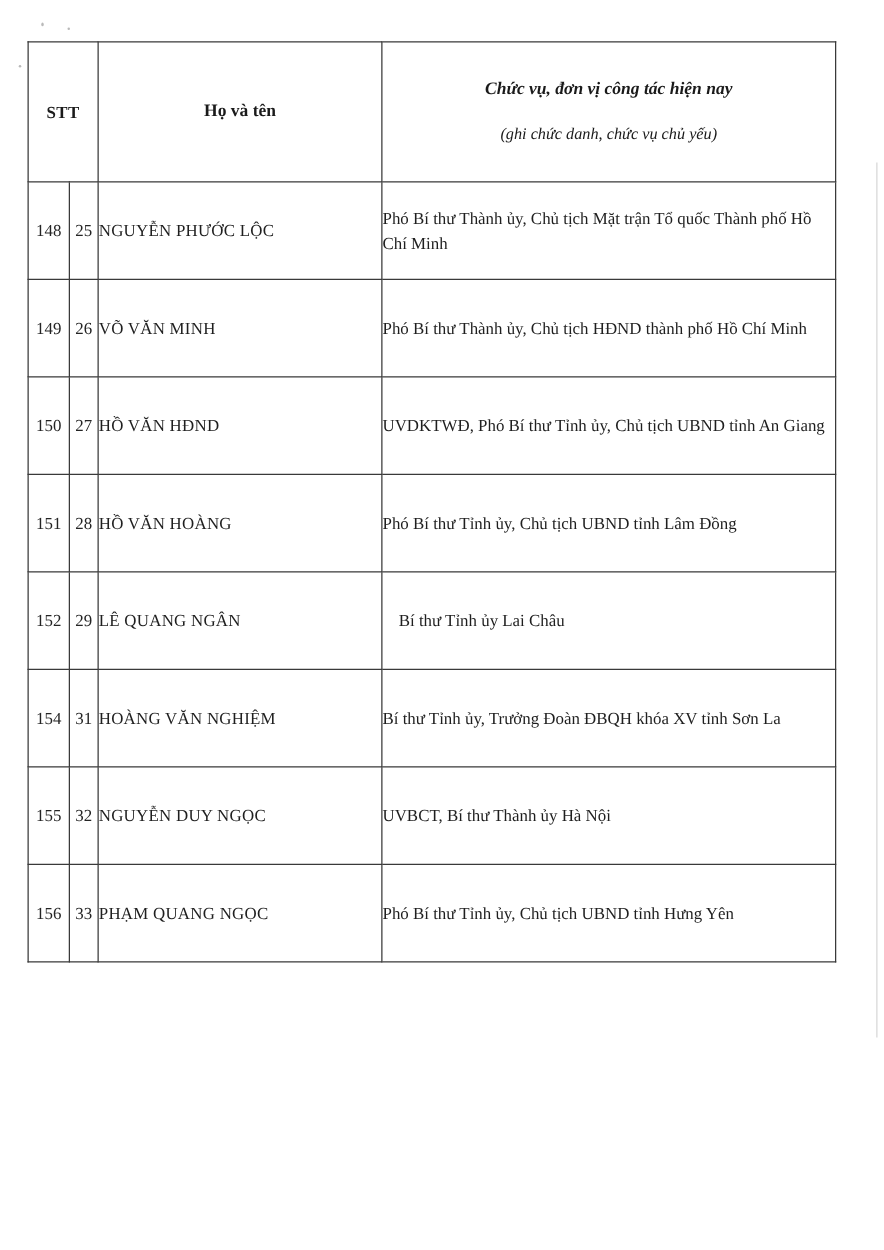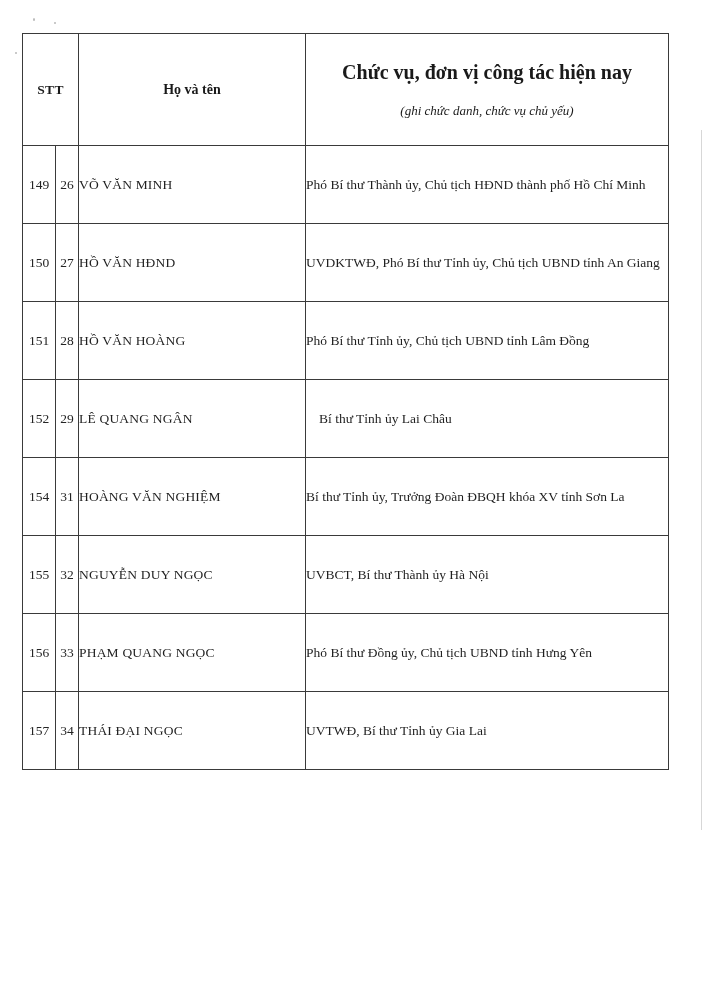--- a/index.html
+++ b/index.html
@@ -74,22 +74,23 @@
     font-size: 13.5px;
     letter-spacing: .4px;
     text-align: center;
   }
   .head-name {
     font-weight: bold;
     font-size: 14px;
   }
   .head-pos-main {
     font-weight: bold;
-    font-size: 20px;
+    font-size: 14px;
     line-height: 1.25;
+    font-style: italic;
   }
   .head-pos-sub {
     font-style: italic;
     font-size: 13px;
     line-height: 1.3;
     margin-top: 18px;
   }
   .head-pos-inner {
     padding: 0 14px;
   }
@@ -149,20 +150,26 @@
           <div class="head-name">Họ và tên</div>
         </td>
         <td>
           <div class="head-pos-inner">
             <div class="head-pos-main">Chức vụ, đơn vị công tác hiện nay</div>
             <div class="head-pos-sub">(ghi chức danh, chức vụ chủ yếu)</div>
           </div>
         </td>
       </tr>
 
+      <tr class="data-row">
+        <td class="cell-stt-a">148</td>
+        <td class="cell-stt-b">25</td>
+        <td class="cell-name">NGUYỄN PHƯỚC LỘC</td>
+        <td class="cell-pos">Phó Bí thư Thành ủy, Chủ tịch Mặt trận Tổ quốc Thành phố Hồ Chí Minh</td>
+      </tr>
 
       <tr class="data-row">
         <td class="cell-stt-a">149</td>
         <td class="cell-stt-b">26</td>
         <td class="cell-name">VÕ VĂN MINH</td>
         <td class="cell-pos">Phó Bí thư Thành ủy, Chủ tịch HĐND thành phố Hồ Chí Minh</td>
       </tr>
 
       <tr class="data-row">
         <td class="cell-stt-a">150</td>
@@ -197,26 +204,20 @@
         <td class="cell-stt-a">155</td>
         <td class="cell-stt-b">32</td>
         <td class="cell-name">NGUYỄN DUY NGỌC</td>
         <td class="cell-pos">UVBCT, Bí thư Thành ủy Hà Nội</td>
       </tr>
 
       <tr class="data-row">
         <td class="cell-stt-a">156</td>
         <td class="cell-stt-b">33</td>
         <td class="cell-name">PHẠM QUANG NGỌC</td>
-        <td class="cell-pos">Phó Bí thư Đồng ủy, Chủ tịch UBND tỉnh Hưng Yên</td>
-      </tr>
-
-      <tr class="data-row">
-        <td class="cell-stt-a">157</td>
-        <td class="cell-stt-b">34</td>
-        <td class="cell-name">THÁI ĐẠI NGỌC</td>
-        <td class="cell-pos">UVTWĐ, Bí thư Tỉnh ủy Gia Lai</td>
-      </tr>
+        <td class="cell-pos">Phó Bí thư Tỉnh ủy, Chủ tịch UBND tỉnh Hưng Yên</td>
+      </tr>
+
 
     </tbody>
   </table>
 
 </div>
 
 </body></html>

